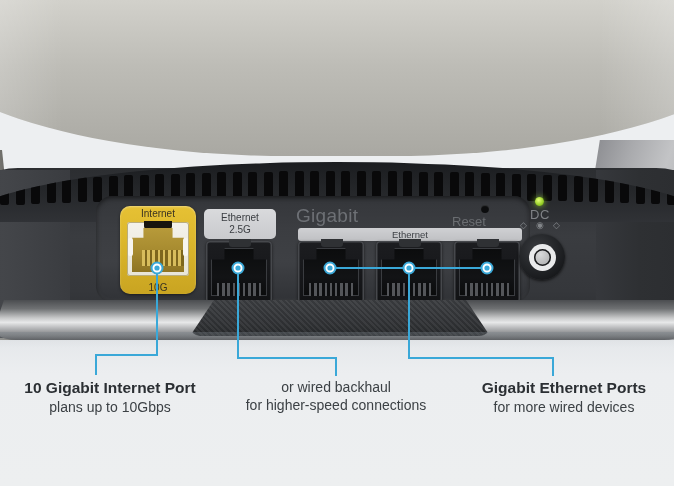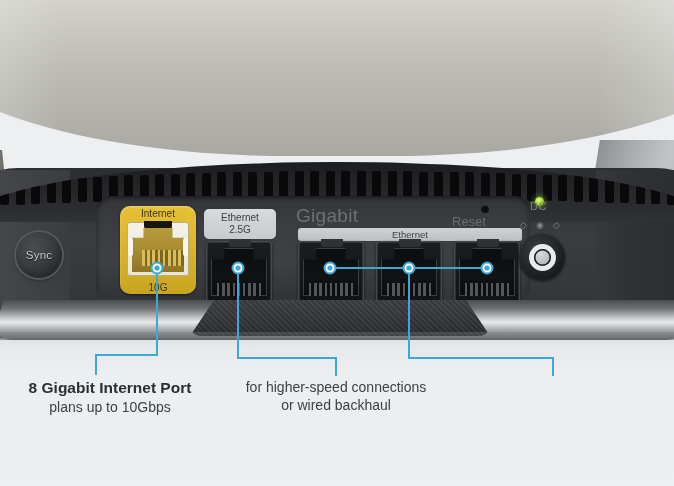--- a/index.html
+++ b/index.html
@@ -217,21 +217,21 @@
     position:absolute;left:452px;top:214px;font-size:13px;color:#6a6d71;
   }
 
   
   .dc-led{
     position:absolute;left:535px;top:197px;width:9px;height:9px;border-radius:50%;
     background:radial-gradient(circle at 40% 35%,#e4ff78 0%,#9bd32b 55%,#5f9310 100%);
     box-shadow:0 0 6px rgba(150,220,50,.85);
   }
   .dc-text{
-    position:absolute;left:530px;top:200px;font-size:11px;color:#7f8286;letter-spacing:.5px;
+    position:absolute;left:530px;top:207px;font-size:13px;color:#7f8286;letter-spacing:.5px;
   }
   .dc-polarity{
     position:absolute;left:520px;top:219px;width:40px;height:11px;
     display:flex;align-items:center;justify-content:space-between;
     color:#83868a;font-size:9px;
   }
   .dc-jack{
     position:absolute;left:519px;top:234px;width:46px;height:46px;border-radius:50%;
     background:radial-gradient(circle at 40% 34%,#3a3c40 0%,#232528 48%,#0d0e10 100%);
     box-shadow:0 1px 3px rgba(0,0,0,.7);
@@ -328,23 +328,20 @@
         <div class="vent" style="left: 640.5px; top: 15.6008px; height: 25.012px;"></div>
         <div class="vent" style="left: 656px; top: 16.3909px; height: 24.7219px;"></div>
         <div class="vent" style="left: 671.5px; top: 17.2257px; height: 24.4318px;"></div>
         <div class="vent" style="left: 687px; top: 18.1052px; height: 24.1417px;"></div>
         <div class="vent" style="left: 702.5px; top: 19.0293px; height: 23.8516px;"></div>
       </div>
   </div>
 
   <div class="port-plate"></div>
 
-  <div class="sync-btn">
-    <span>Sync</span>
-  </div>
 
   <div class="internet-port">
     <div class="lbl-top">Internet</div>
     <div class="rj45-gold">
       <div class="tab"></div>
       <div class="cavity">
         <div class="pins"></div>
       </div>
       <div class="clip-l"></div>
       <div class="clip-r"></div>
@@ -415,25 +412,27 @@
       <circle cx="330" cy="268" r="5.5" fill="#ffffff" stroke="#3aa8d8" stroke-width="2"></circle>
       <circle cx="330" cy="268" r="2.6" fill="#3aa8d8"></circle>
       <circle cx="409" cy="268" r="5.5" fill="#ffffff" stroke="#3aa8d8" stroke-width="2"></circle>
       <circle cx="409" cy="268" r="2.6" fill="#3aa8d8"></circle>
       <circle cx="487" cy="268" r="5.5" fill="#ffffff" stroke="#3aa8d8" stroke-width="2"></circle>
       <circle cx="487" cy="268" r="2.6" fill="#3aa8d8"></circle>
     </svg>
 
   <div class="captions">
     <div class="caption" id="cap1">
-      <div class="title">8 Gigabit Internet Port</div>
+      <div class="title">10 Gigabit Internet Port</div>
       <div class="sub">plans up to 10Gbps</div>
     </div>
     <div class="caption" id="cap2">
+      <div class="sub">or wired backhaul</div>
       <div class="sub">for higher-speed connections</div>
-      <div class="sub">or wired backhaul</div>
     </div>
     <div class="caption" id="cap3">
+      <div class="title">Gigabit Ethernet Ports</div>
+      <div class="sub">for more wired devices</div>
       <div class="sub"></div>
     </div>
   </div>
 
 </div>
 
 </body></html>

